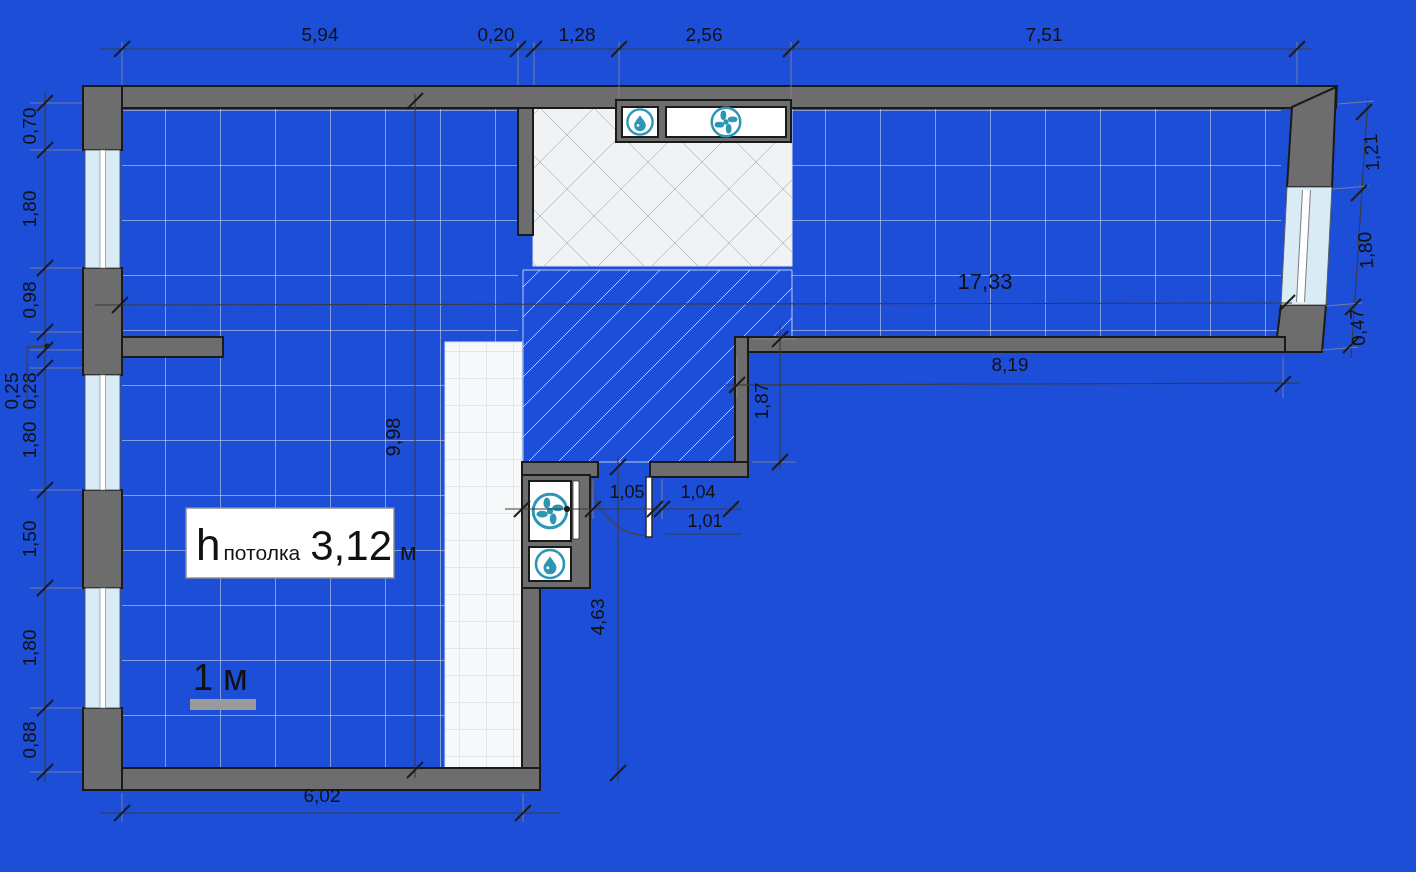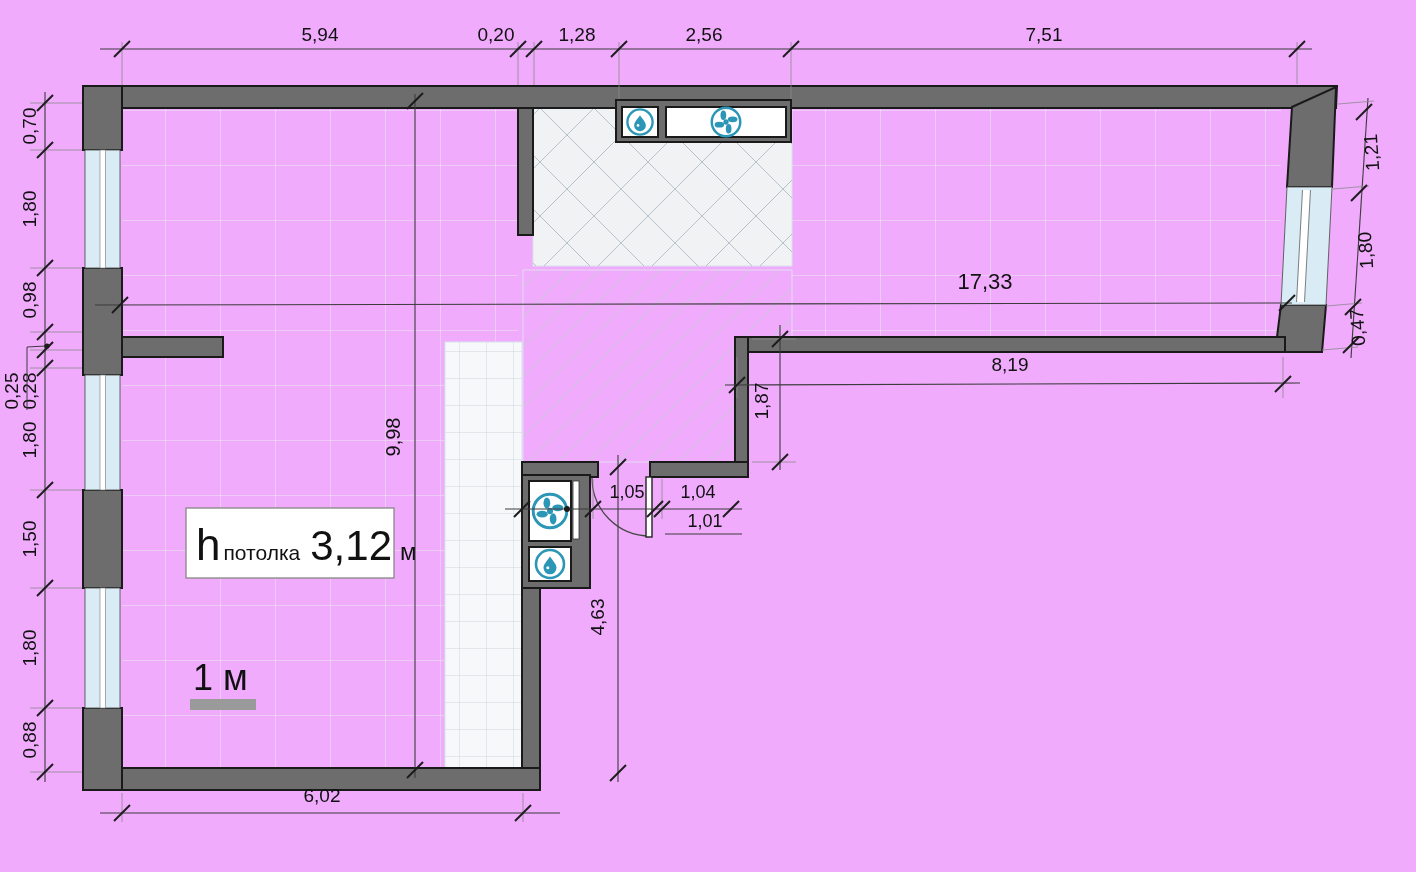--- a/index.html
+++ b/index.html
@@ -1,16 +1,16 @@
 <!DOCTYPE html>
 <html><head>
 <meta charset="utf-8">
 <style>
   html,body{margin:0;padding:0;background:#ffffff;}
-  .stage{position:relative;width:1416px;height:872px;background:#f0abfc;overflow:hidden;}
+  .stage{position:relative;width:1416px;height:872px;background:#1d4ed8;overflow:hidden;}
   svg{display:block;}
   text{font-family:"Liberation Sans","DejaVu Sans",sans-serif;fill:#111;}
   .dim{font-size:19px;text-anchor:middle;}
   .dim-big{font-size:22px;text-anchor:middle;}
   .dim-small{font-size:18px;text-anchor:middle;}
   .chain{stroke:#3c3c3c;stroke-width:1.1;fill:none;}
   .ext{stroke:#8a8a8a;stroke-width:0.8;fill:none;}
   .wall{fill:#6d6d6d;stroke:#1a1a1a;stroke-width:2;}
   .wfill{fill:#ffffff;stroke:#1a1a1a;stroke-width:2;}
 </style>

